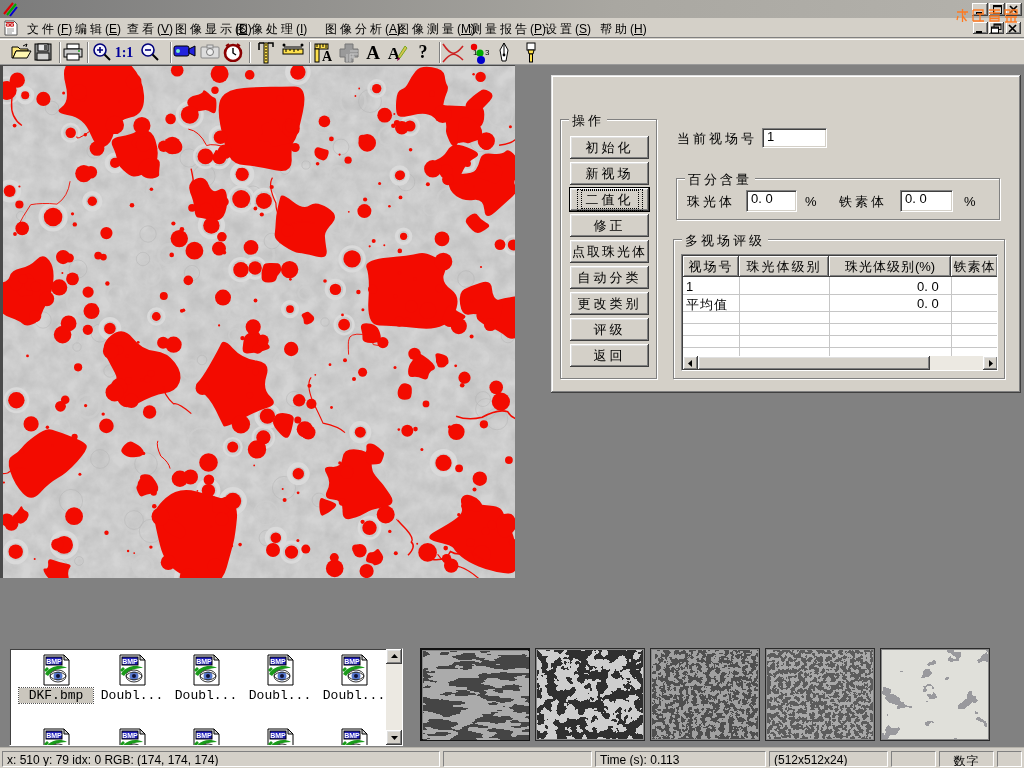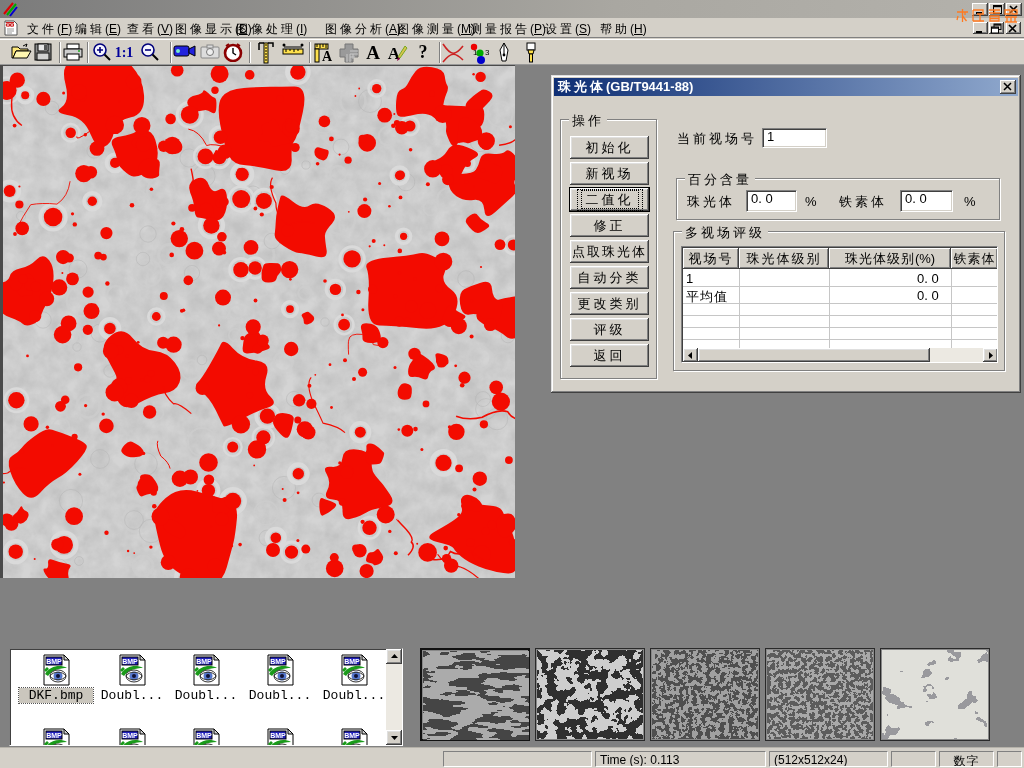--- a/index.html
+++ b/index.html
@@ -798,25 +798,20 @@
         <path d="M73.8 70.4Q72.4 75.5 86.3 65.6Q91.4 59.8 91.2 53.2Q87.6 53.0 96.9 41.0" fill="none" stroke="#f30b00" stroke-width="1.0"></path>
         <path d="M167.1 402.6Q165.8 396.2 157.8 390.1Q152.8 379.4 154.9 374.8" fill="none" stroke="#f30b00" stroke-width="1.0"></path>
         <path d="M394.1 453.5Q393.4 453.2 403.3 463.5Q411.4 472.6 408.4 476.1Q413.3 480.6 405.0 489.3" fill="none" stroke="#f30b00" stroke-width="1.5"></path>
         <path d="M188.3 347.6Q174.7 336.1 170.6 337.9Q160.3 328.0 160.4 320.4" fill="none" stroke="#f30b00" stroke-width="1.2"></path>
         <path d="M483.4 496.5Q469.2 487.1 467.2 485.0Q455.8 490.6 447.4 485.5Q443.6 495.2 429.2 493.5" fill="none" stroke="#f30b00" stroke-width="1.5"></path>
         <path d="M308.2 311.4Q302.8 317.5 309.7 335.4Q316.5 348.9 320.0 357.1Q335.4 360.3 342.0 366.6" fill="none" stroke="#f30b00" stroke-width="1.1"></path>
 </svg></div>
 </div>
 
 <div id="dlg">
-<div id="dlgtitle"><span class="k" style="letter-spacing:3px">珠光体</span>(GB/T9441-88)<div id="dlgclose">
-        <svg width="12" height="10">
-          <path d="M2 1 L9 8 M9 1 L2 8" stroke="#000" stroke-width="1.5"></path>
-        </svg>
-      </div></div>
 
 <div class="grp" style="left:9px;top:44px;width:97px;height:260px">
       <div class="grplabel"><span class="k" style="letter-spacing:3px">操作</span></div>
       <div class="dbtn" style="top:16px">
         <span><span class="k" style="letter-spacing:3px">初始化</span></span>
       </div>
       <div class="dbtn" style="top:42px">
         <span><span class="k" style="letter-spacing:3px">新视场</span></span>
       </div>
       <div class="dbtn focus" style="top:68px">
@@ -849,21 +844,21 @@
 <div class="grp" style="left:125px;top:103px;width:324px;height:42px">
       <div class="grplabel"><span class="k" style="letter-spacing:3px">百分含量</span></div>
 <div class="dlbl" style="left:10px;top:14px"><span class="k" style="letter-spacing:3px">珠光体</span></div>
 <div class="dinput" style="left:69px;top:11px;width:51px;height:22px">0. 0</div>
 <div class="dlbl" style="left:128px;top:15px">%</div>
 <div class="dlbl" style="left:162px;top:14px"><span class="k" style="letter-spacing:3px">铁素体</span></div>
 <div class="dinput" style="left:223px;top:11px;width:53px;height:22px">0. 0</div>
 <div class="dlbl" style="left:287px;top:15px">%</div>
 </div>
 
-<div class="grp" style="left:122px;top:156px;width:332px;height:140px">
+<div class="grp" style="left:122px;top:164px;width:332px;height:140px">
       <div class="grplabel"><span class="k" style="letter-spacing:3px">多视场评级</span></div>
 <div id="tbl">
 <div class="th" style="left:1px;width:56px"><span class="k" style="letter-spacing:2px">视场号</span></div>
 <div class="th" style="left:57px;width:90px"><span class="k" style="letter-spacing:2px">珠光体级别</span></div>
 <div class="th" style="left:147px;width:122px"><span class="k" style="letter-spacing:1px">珠光体级别</span>(%)</div>
 <div class="th" style="left:269px;width:47px"><span class="k" style="letter-spacing:1px">铁素体</span></div>
 <div class="gridv" style="left:57px;height:79px"></div>
 <div class="gridv" style="left:147px;height:79px"></div>
 <div class="gridv" style="left:269px;height:79px"></div>
 <div class="gridh" style="top:39px"></div>
@@ -1145,20 +1140,21 @@
           <feFlood flood-color="#6a6a74"></feFlood>
           <feComposite operator="in" in2="m"></feComposite>
         </filter>
       </defs>
       <rect width="106" height="89" fill="#e0e0da"></rect>
       <rect width="106" height="89" filter="url(#tg5)" opacity="0.6"></rect>
     </svg>
   </div>
 
 <div id="statusbar">
+<div class="seg" style="left:2px;width:438px">x: 510 y: 79 idx: 0 RGB: (174, 174, 174)</div>
 <div class="seg" style="left:443px;width:149px"></div>
 <div class="seg" style="left:595px;width:171px">Time (s): 0.113</div>
 <div class="seg" style="left:769px;width:119px">(512x512x24)</div>
 <div class="seg" style="left:891px;width:45px"></div>
 <div class="seg" style="left:939px;width:55px;text-align:center"><span class="k" style="letter-spacing:1px">数字</span></div>
 <div class="seg" style="left:997px;width:25px"></div>
 </div>
 
 <div id="watermark"><svg width="62" height="15" xmlns="http://www.w3.org/2000/svg">
       <g stroke="#ff7a20" fill="none" stroke-width="1.3">

